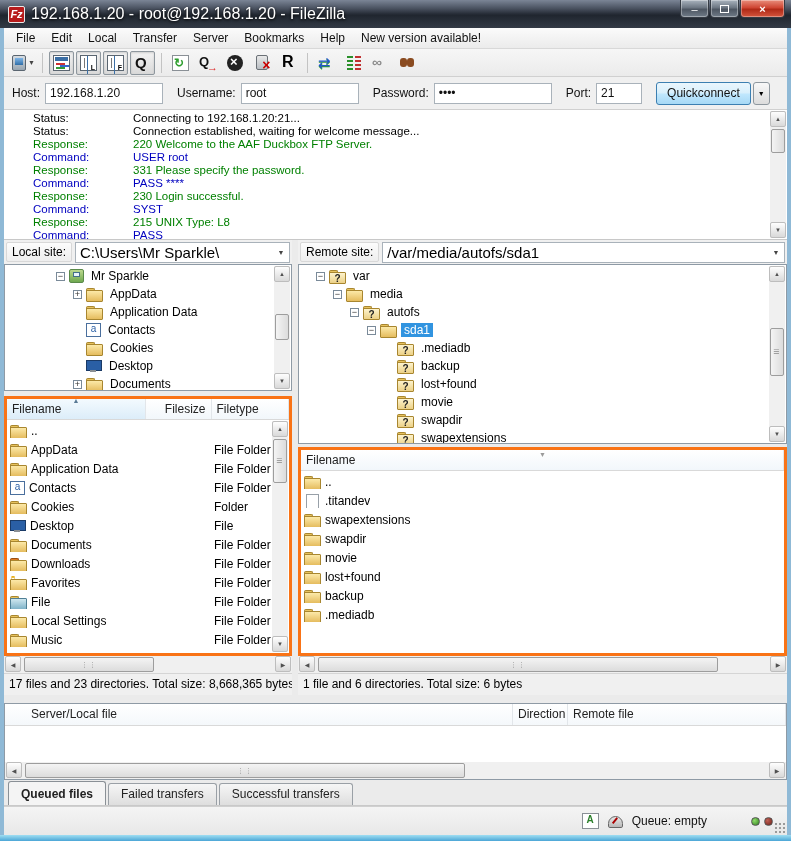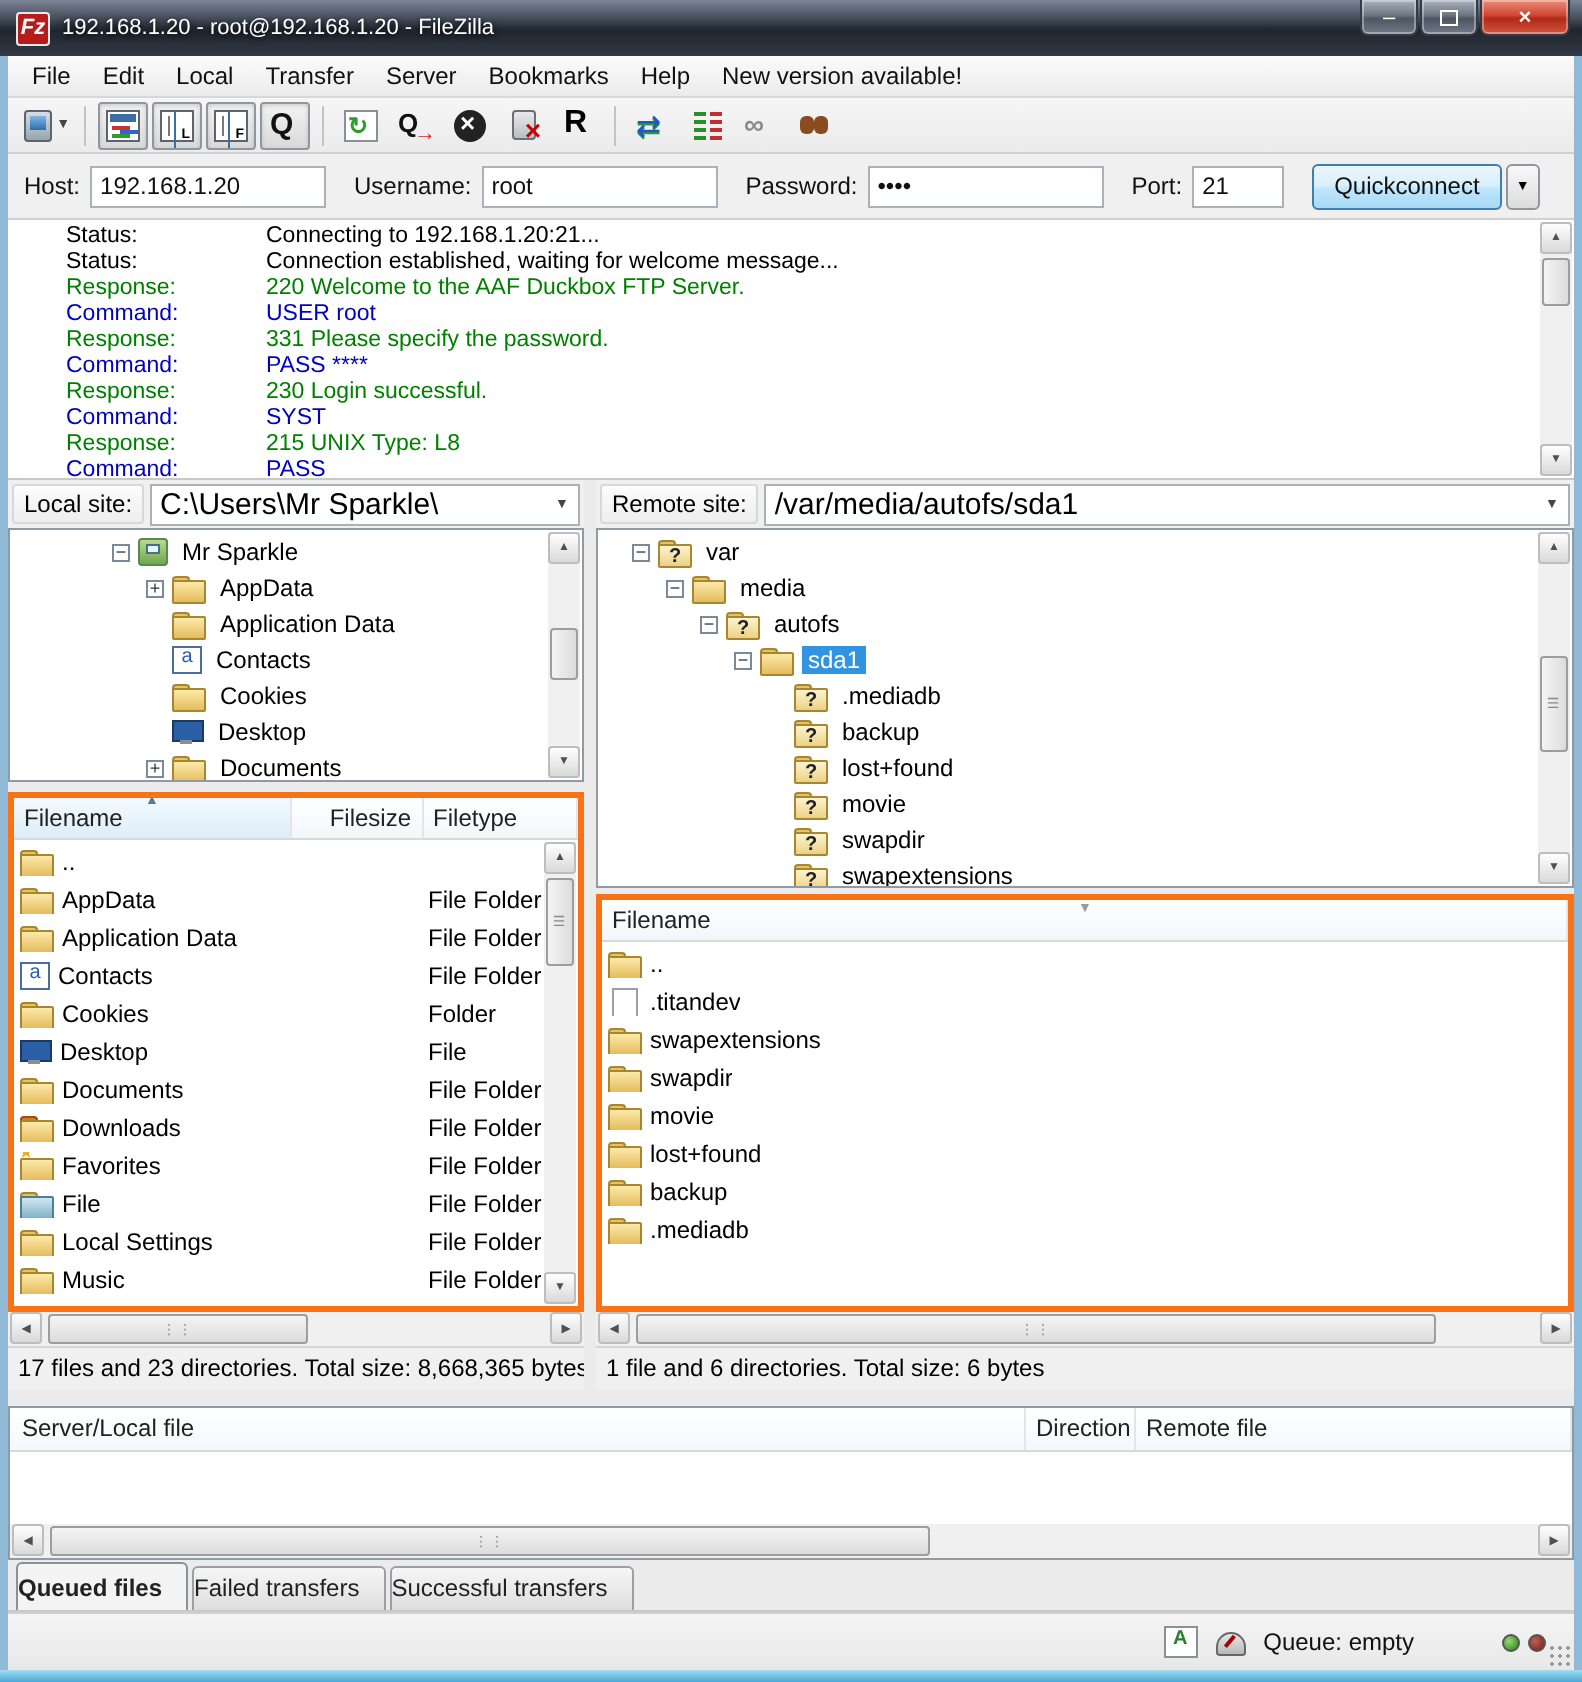--- a/index.html
+++ b/index.html
@@ -7,21 +7,21 @@
   .window { width:791px; height:841px; display:flex; flex-direction:column; background:#8fb9d6; }
   .content { margin:0 4px; width:783px; display:flex; flex-direction:column; background:#f0f0f0; }
 
   
   .titlebar { height:28px; width:791px; display:flex; align-items:center;
     background:linear-gradient(180deg,#7b8596 0%,#4a5260 30%,#262c36 50%,#20262f 55%,#333a45 100%);
     position:relative; }
   .fz-logo { width:17px; height:17px; margin:0 6px 0 8px; background:#b71c1c; border:1px solid #e9e9e9;
     border-radius:2px; color:#fff; font-weight:bold; font-style:italic; font-size:11px;
     display:flex; align-items:center; justify-content:center; }
-  .title-text { color:#fff; font-size:11px; text-shadow:0 1px 3px #000; }
+  .title-text { color:#fff; font-size:16px; text-shadow:0 1px 3px #000; }
   .winbtns { position:absolute; right:6px; top:0; display:flex; }
   .wbtn { height:18px; border:1px solid #353b44; border-top:none; display:flex; align-items:center;
     justify-content:center; font-size:11px; color:#fff; border-radius:0 0 4px 4px; margin-left:1px;
     background:linear-gradient(180deg,#aab4bf,#6c7682 45%,#4d5662 55%,#707b88); box-shadow:inset 0 0 0 1px rgba(255,255,255,.35); }
   .wbtn.min,.wbtn.max { width:29px; }
   .wbtn.close { width:45px; background:linear-gradient(180deg,#e98e7c,#cf4633 45%,#b02a17 55%,#d4553d); font-weight:bold; }
   .maxglyph { width:9px; height:8px; border:1px solid #fff; display:inline-block; }
 
   
   .menubar { height:21px; background:linear-gradient(180deg,#fbfbfb,#ebebeb); border-bottom:1px solid #d8d8d8;
@@ -154,21 +154,21 @@
   .cell-size { text-align:right; padding-right:8px; flex:none; }
   .cell-type { flex:none; overflow:hidden; }
   .summary { height:23px; background:#f0f0f0; border-top:1px solid #d5d5d5; font-size:12px; display:flex; align-items:center; padding-left:5px; white-space:nowrap; overflow:hidden; }
 
   
   .qsplit { height:8px; background:#ebebeb; }
   .queue { height:77px; background:#fff; border:1px solid #8e9aa5; display:flex; flex-direction:column; }
   .queue-header { height:22px; flex:none; display:flex; border-bottom:1px solid #d9d9d9; background:linear-gradient(180deg,#ffffff,#f4f8fb); }
   .queue-body { flex:1; }
   .tabs { height:26px; background:#ebebeb; display:flex; align-items:flex-end; padding-left:4px; border-bottom:1px solid #c9c9c9; }
-  .tab { font-size:12px; padding:3px 12px 4px 0; border:1px solid #9aa0a6; border-bottom:none; border-radius:3px 3px 0 0;
+  .tab { font-size:12px; padding:3px 12px 4px 12px; border:1px solid #9aa0a6; border-bottom:none; border-radius:3px 3px 0 0;
     background:linear-gradient(180deg,#f6f6f6,#dedede); margin-right:2px; color:#222; }
   .tab.active { background:#f4f4f4; font-weight:bold; border-color:#8a9096; padding-top:5px; }
 
   
   .statusbar { height:29px; background:linear-gradient(180deg,#f4f4f4,#e8e8e8); border-top:1px solid #d0d0d0;
     display:flex; align-items:center; justify-content:flex-end; padding-right:14px; position:relative; }
   .st-ic { width:17px; height:16px; position:relative; margin-right:8px; }
   .st-type { border:1px solid #8a9096; background:#fff; }
   .st-type::after { content:"A"; position:absolute; left:0; right:0; top:0; text-align:center; font-size:10px; font-weight:bold; color:#2a7f2a; }
   .st-speed::before { content:""; position:absolute; left:1px; top:3px; width:13px; height:10px; border:1px solid #666;
@@ -653,21 +653,21 @@
           <span class="sb-btn sb-rt">▶</span>
         </div>
         <div class="summary">1 file and 6 directories. Total size: 6 bytes</div>
       </div>
     </div>
 
     <div class="qsplit"></div>
 
     <div class="queue">
       <div class="queue-header" id="queue-header">
-          <div class="hcell" style="width: 508px; padding-left: 6px;">Server/Local file</div>
+          <div class="hcell" style="width: 508px; padding-left: 26px;">Server/Local file</div>
           <div class="hcell" style="width: 55px;">Direction</div>
           <div class="hcell" style="flex: 1 1 0%;">Remote file</div>
         </div>
       <div class="queue-body"></div>
       <div class="hscroll">
         <span class="sb-btn sb-lf">◀</span>
         <span class="sb-thumb" style="left:20px; width:440px;">
             <span class="sb-grip">⋮⋮</span>
           </span>
         <span class="sb-btn sb-rt">▶</span>

